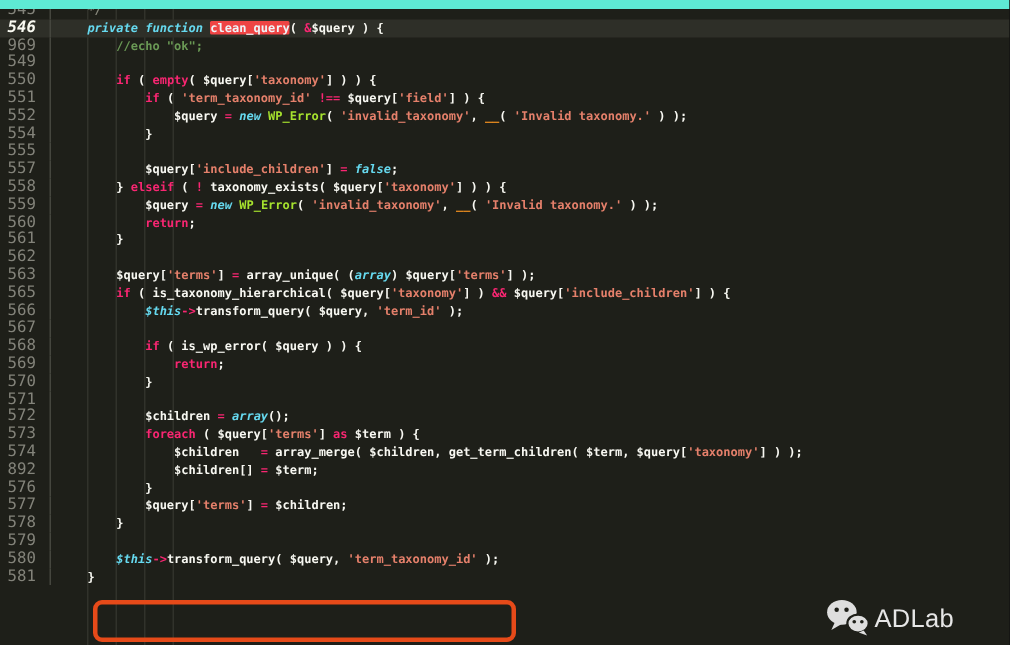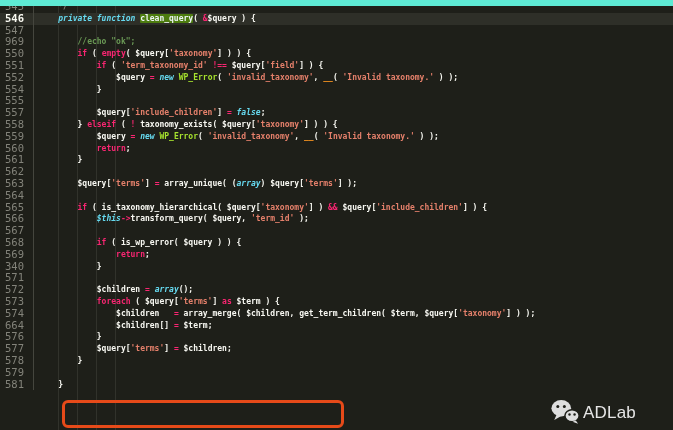--- a/index.html
+++ b/index.html
@@ -9,35 +9,35 @@
     font-family:"DejaVu Sans Mono","Liberation Mono",monospace;
   }
   .code-scroll{position:absolute;top:-5px;left:0;width:100%;}
   .row{height:11.8px;line-height:11.8px;white-space:pre;position:relative;z-index:2;}
   .row.active{background:#2e2f28;}
   .gutter{
     display:inline-block;box-sizing:border-box;width:34px;height:11.8px;
     padding-left:5px;border-right:1px solid #45463e;
     color:#83837a;font-size:10.5px;line-height:11.8px;vertical-align:top;
   }
-  .row.active .gutter{color:#fafaf2;font-weight:bold;}
+  .row.active .gutter{color:#fafaf2;font-weight:bold;font-style:italic;}
   .code{
     display:inline-block;padding-left:5px;vertical-align:top;
     font-size:8px;font-weight:bold;line-height:11.8px;color:#f8f8f2;white-space:pre;
   }
   .tk-k{color:#f92672;}
   .tk-op{color:#f92672;}
   .tk-k2{color:#66d9ef;font-style:italic;}
   .tk-fn{color:#a6e22e;}
   .tk-s{color:#e5806b;}
   .tk-c{color:#6a9955;}
   .tk-c2{color:#8a8a7e;}
   .tk-o{color:#fd971f;}
   .tk-w,.tk-v{color:#f8f8f2;}
-  .tk-sel{background:#4d7c0f;color:#eef4f8;border-radius:1px;}
+  .tk-sel{background:#ef4444;color:#eef4f8;border-radius:1px;}
   .indent-guides{position:absolute;top:0;left:0;width:100%;height:100%;z-index:1;pointer-events:none;}
   .indent-guides i{position:absolute;top:0;bottom:0;width:1px;background:#31322b;}
   .hl-box{
     position:absolute;left:62px;top:394px;width:282px;height:28px;
     border:3px solid #e64a19;border-radius:6px;z-index:5;pointer-events:none;box-sizing:border-box;
   }
   .watermark{
     position:absolute;left:550px;top:392px;height:30px;z-index:6;
     display:flex;align-items:center;gap:3px;
   }
@@ -54,50 +54,50 @@
   <div class="indent-guides">
     <i style="left:58px"></i>
       <i style="left:77px"></i>
       <i style="left:96px"></i>
       <i style="left:115px"></i>
   </div>
 
   <div class="code-scroll">
       <div class="row"><span class="gutter">545</span><span class="code">    <span class="tk-c2">*/</span></span></div>
       <div class="row active"><span class="gutter">546</span><span class="code">    <span class="tk-k2">private function </span><span class="tk-sel">clean_query</span><span class="tk-w">( </span><span class="tk-op">&amp;</span><span class="tk-v">$query</span><span class="tk-w"> ) {</span></span></div>
-      <div class="row"><span class="gutter">547</span><span class="code"></span></div>
       <div class="row"><span class="gutter">969</span><span class="code">        <span class="tk-c">//echo "ok";</span></span></div>
+      <div class="row"><span class="gutter">549</span><span class="code"></span></div>
       <div class="row"><span class="gutter">550</span><span class="code">        <span class="tk-k">if</span><span class="tk-w"> ( </span><span class="tk-k">empty</span><span class="tk-w">( </span><span class="tk-v">$query</span><span class="tk-w">[</span><span class="tk-s">'taxonomy'</span><span class="tk-w">] ) ) {</span></span></div>
       <div class="row"><span class="gutter">551</span><span class="code">            <span class="tk-k">if</span><span class="tk-w"> ( </span><span class="tk-s">'term_taxonomy_id'</span><span class="tk-w"> </span><span class="tk-op">!==</span><span class="tk-w"> </span><span class="tk-v">$query</span><span class="tk-w">[</span><span class="tk-s">'field'</span><span class="tk-w">] ) {</span></span></div>
       <div class="row"><span class="gutter">552</span><span class="code">                <span class="tk-v">$query</span><span class="tk-w"> </span><span class="tk-op">=</span><span class="tk-w"> </span><span class="tk-k2">new</span><span class="tk-w"> </span><span class="tk-fn">WP_Error</span><span class="tk-w">( </span><span class="tk-s">'invalid_taxonomy'</span><span class="tk-w">, </span><span class="tk-o">__</span><span class="tk-w">( </span><span class="tk-s">'Invalid taxonomy.'</span><span class="tk-w"> ) );</span></span></div>
       <div class="row"><span class="gutter">554</span><span class="code">            <span class="tk-w">}</span></span></div>
       <div class="row"><span class="gutter">555</span><span class="code"></span></div>
       <div class="row"><span class="gutter">557</span><span class="code">            <span class="tk-v">$query</span><span class="tk-w">[</span><span class="tk-s">'include_children'</span><span class="tk-w">] </span><span class="tk-op">=</span><span class="tk-w"> </span><span class="tk-k2">false</span><span class="tk-w">;</span></span></div>
       <div class="row"><span class="gutter">558</span><span class="code">        <span class="tk-w">} </span><span class="tk-k">elseif</span><span class="tk-w"> ( </span><span class="tk-op">!</span><span class="tk-w"> taxonomy_exists( </span><span class="tk-v">$query</span><span class="tk-w">[</span><span class="tk-s">'taxonomy'</span><span class="tk-w">] ) ) {</span></span></div>
       <div class="row"><span class="gutter">559</span><span class="code">            <span class="tk-v">$query</span><span class="tk-w"> </span><span class="tk-op">=</span><span class="tk-w"> </span><span class="tk-k2">new</span><span class="tk-w"> </span><span class="tk-fn">WP_Error</span><span class="tk-w">( </span><span class="tk-s">'invalid_taxonomy'</span><span class="tk-w">, </span><span class="tk-o">__</span><span class="tk-w">( </span><span class="tk-s">'Invalid taxonomy.'</span><span class="tk-w"> ) );</span></span></div>
       <div class="row"><span class="gutter">560</span><span class="code">            <span class="tk-k">return</span><span class="tk-w">;</span></span></div>
       <div class="row"><span class="gutter">561</span><span class="code">        <span class="tk-w">}</span></span></div>
       <div class="row"><span class="gutter">562</span><span class="code"></span></div>
       <div class="row"><span class="gutter">563</span><span class="code">        <span class="tk-v">$query</span><span class="tk-w">[</span><span class="tk-s">'terms'</span><span class="tk-w">] </span><span class="tk-op">=</span><span class="tk-w"> array_unique( (</span><span class="tk-k2">array</span><span class="tk-w">) </span><span class="tk-v">$query</span><span class="tk-w">[</span><span class="tk-s">'terms'</span><span class="tk-w">] );</span></span></div>
-      <div class="row"><span class="gutter">564</span><span class="code"></span></div>
       <div class="row"><span class="gutter">565</span><span class="code">        <span class="tk-k">if</span><span class="tk-w"> ( is_taxonomy_hierarchical( </span><span class="tk-v">$query</span><span class="tk-w">[</span><span class="tk-s">'taxonomy'</span><span class="tk-w">] ) </span><span class="tk-op">&amp;&amp;</span><span class="tk-w"> </span><span class="tk-v">$query</span><span class="tk-w">[</span><span class="tk-s">'include_children'</span><span class="tk-w">] ) {</span></span></div>
       <div class="row"><span class="gutter">566</span><span class="code">            <span class="tk-k2">$this</span><span class="tk-op">-&gt;</span><span class="tk-w">transform_query( </span><span class="tk-v">$query</span><span class="tk-w">, </span><span class="tk-s">'term_id'</span><span class="tk-w"> );</span></span></div>
       <div class="row"><span class="gutter">567</span><span class="code"></span></div>
       <div class="row"><span class="gutter">568</span><span class="code">            <span class="tk-k">if</span><span class="tk-w"> ( is_wp_error( </span><span class="tk-v">$query</span><span class="tk-w"> ) ) {</span></span></div>
       <div class="row"><span class="gutter">569</span><span class="code">                <span class="tk-k">return</span><span class="tk-w">;</span></span></div>
-      <div class="row"><span class="gutter">340</span><span class="code">            <span class="tk-w">}</span></span></div>
+      <div class="row"><span class="gutter">570</span><span class="code">            <span class="tk-w">}</span></span></div>
       <div class="row"><span class="gutter">571</span><span class="code"></span></div>
       <div class="row"><span class="gutter">572</span><span class="code">            <span class="tk-v">$children</span><span class="tk-w"> </span><span class="tk-op">=</span><span class="tk-w"> </span><span class="tk-k2">array</span><span class="tk-w">();</span></span></div>
       <div class="row"><span class="gutter">573</span><span class="code">            <span class="tk-k">foreach</span><span class="tk-w"> ( </span><span class="tk-v">$query</span><span class="tk-w">[</span><span class="tk-s">'terms'</span><span class="tk-w">] </span><span class="tk-k">as</span><span class="tk-w"> </span><span class="tk-v">$term</span><span class="tk-w"> ) {</span></span></div>
       <div class="row"><span class="gutter">574</span><span class="code">                <span class="tk-v">$children</span><span class="tk-w">   </span><span class="tk-op">=</span><span class="tk-w"> array_merge( </span><span class="tk-v">$children</span><span class="tk-w">, get_term_children( </span><span class="tk-v">$term</span><span class="tk-w">, </span><span class="tk-v">$query</span><span class="tk-w">[</span><span class="tk-s">'taxonomy'</span><span class="tk-w">] ) );</span></span></div>
-      <div class="row"><span class="gutter">664</span><span class="code">                <span class="tk-v">$children</span><span class="tk-w">[] </span><span class="tk-op">=</span><span class="tk-w"> </span><span class="tk-v">$term</span><span class="tk-w">;</span></span></div>
+      <div class="row"><span class="gutter">892</span><span class="code">                <span class="tk-v">$children</span><span class="tk-w">[] </span><span class="tk-op">=</span><span class="tk-w"> </span><span class="tk-v">$term</span><span class="tk-w">;</span></span></div>
       <div class="row"><span class="gutter">576</span><span class="code">            <span class="tk-w">}</span></span></div>
       <div class="row"><span class="gutter">577</span><span class="code">            <span class="tk-v">$query</span><span class="tk-w">[</span><span class="tk-s">'terms'</span><span class="tk-w">] </span><span class="tk-op">=</span><span class="tk-w"> </span><span class="tk-v">$children</span><span class="tk-w">;</span></span></div>
       <div class="row"><span class="gutter">578</span><span class="code">        <span class="tk-w">}</span></span></div>
       <div class="row"><span class="gutter">579</span><span class="code"></span></div>
+      <div class="row"><span class="gutter">580</span><span class="code">        <span class="tk-k2">$this</span><span class="tk-op">-&gt;</span><span class="tk-w">transform_query( </span><span class="tk-v">$query</span><span class="tk-w">, </span><span class="tk-s">'term_taxonomy_id'</span><span class="tk-w"> );</span></span></div>
       <div class="row"><span class="gutter">581</span><span class="code">    <span class="tk-w">}</span></span></div>
     </div>
 
   <div class="hl-box" style="border-color: rgb(230, 74, 25);"></div>
 
   <div class="watermark">
     <span>
       <svg width="30" height="27" viewBox="0 0 32 28">
         <ellipse cx="12" cy="10.5" rx="10.5" ry="8.8" fill="#dedede"></ellipse>
         <path d="M7 17.5 L4.5 23 L12.5 18.5 Z" fill="#dedede"></path>

